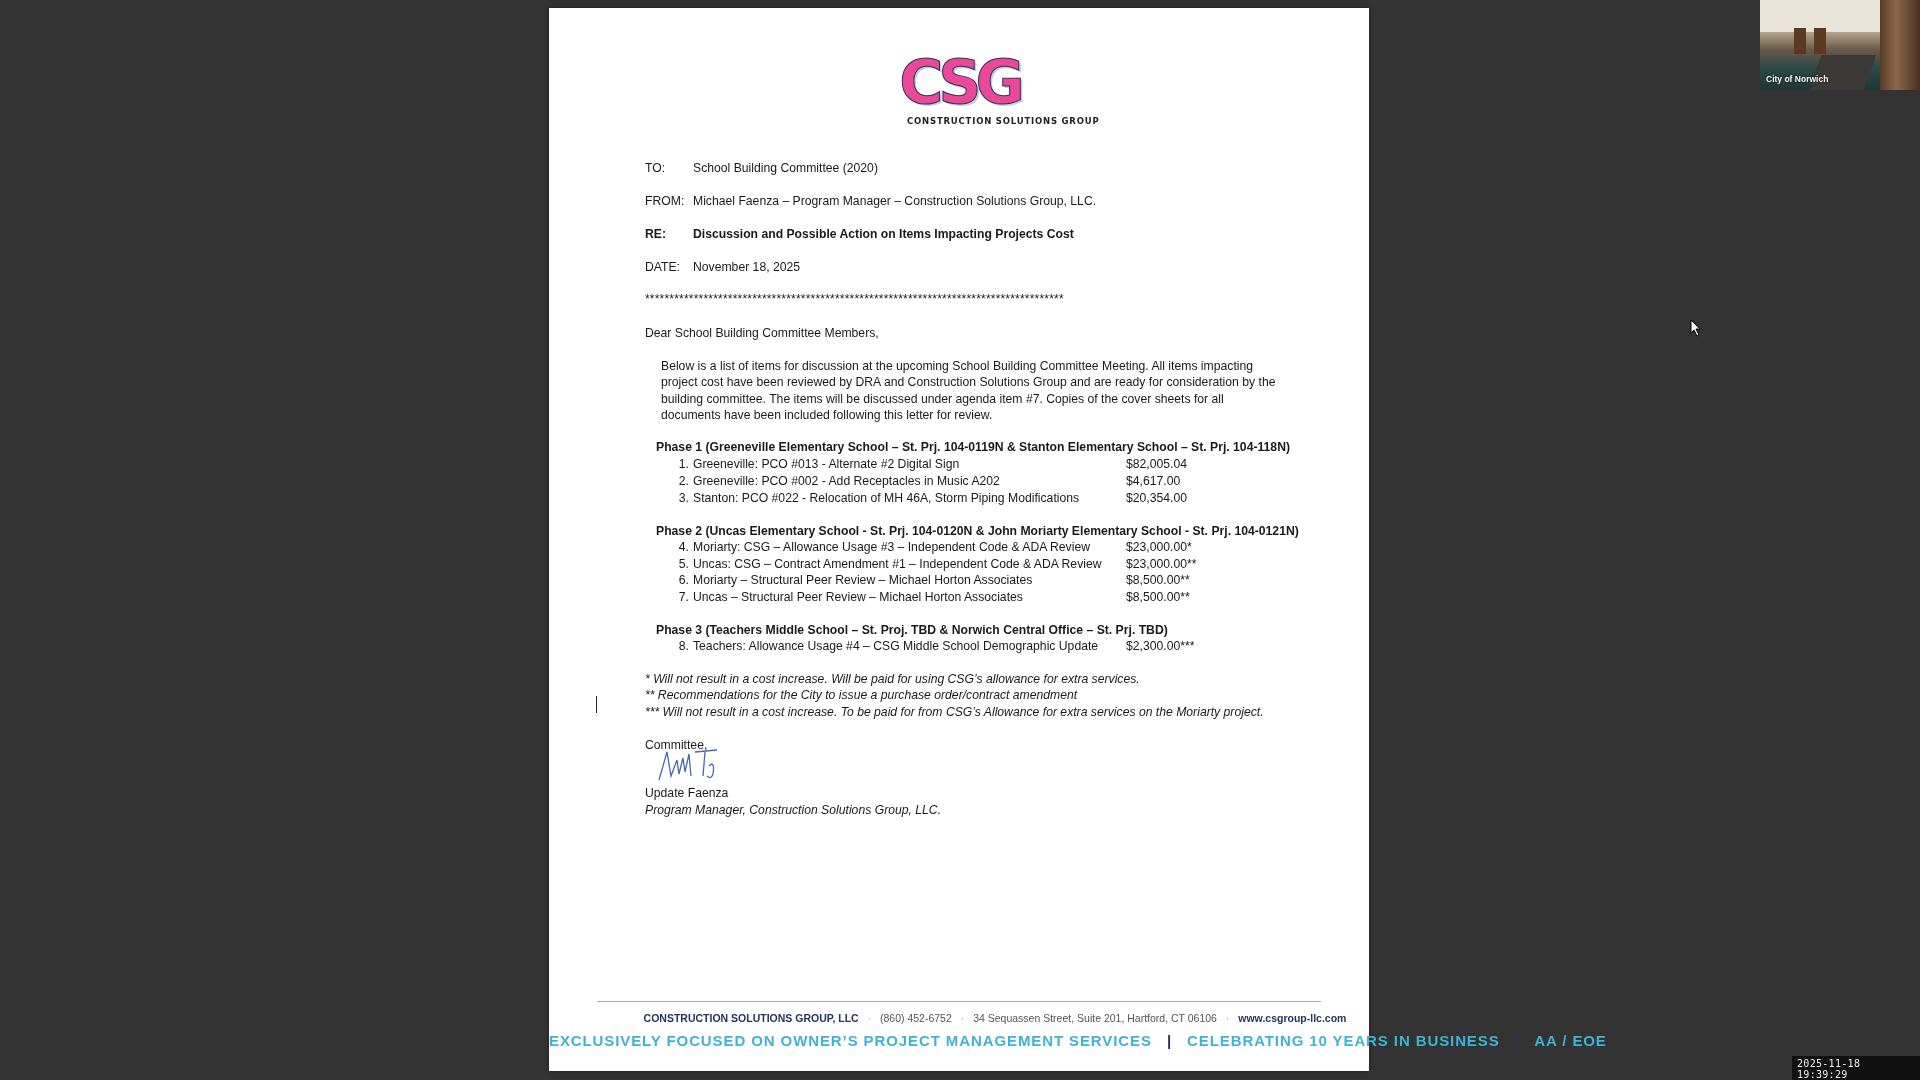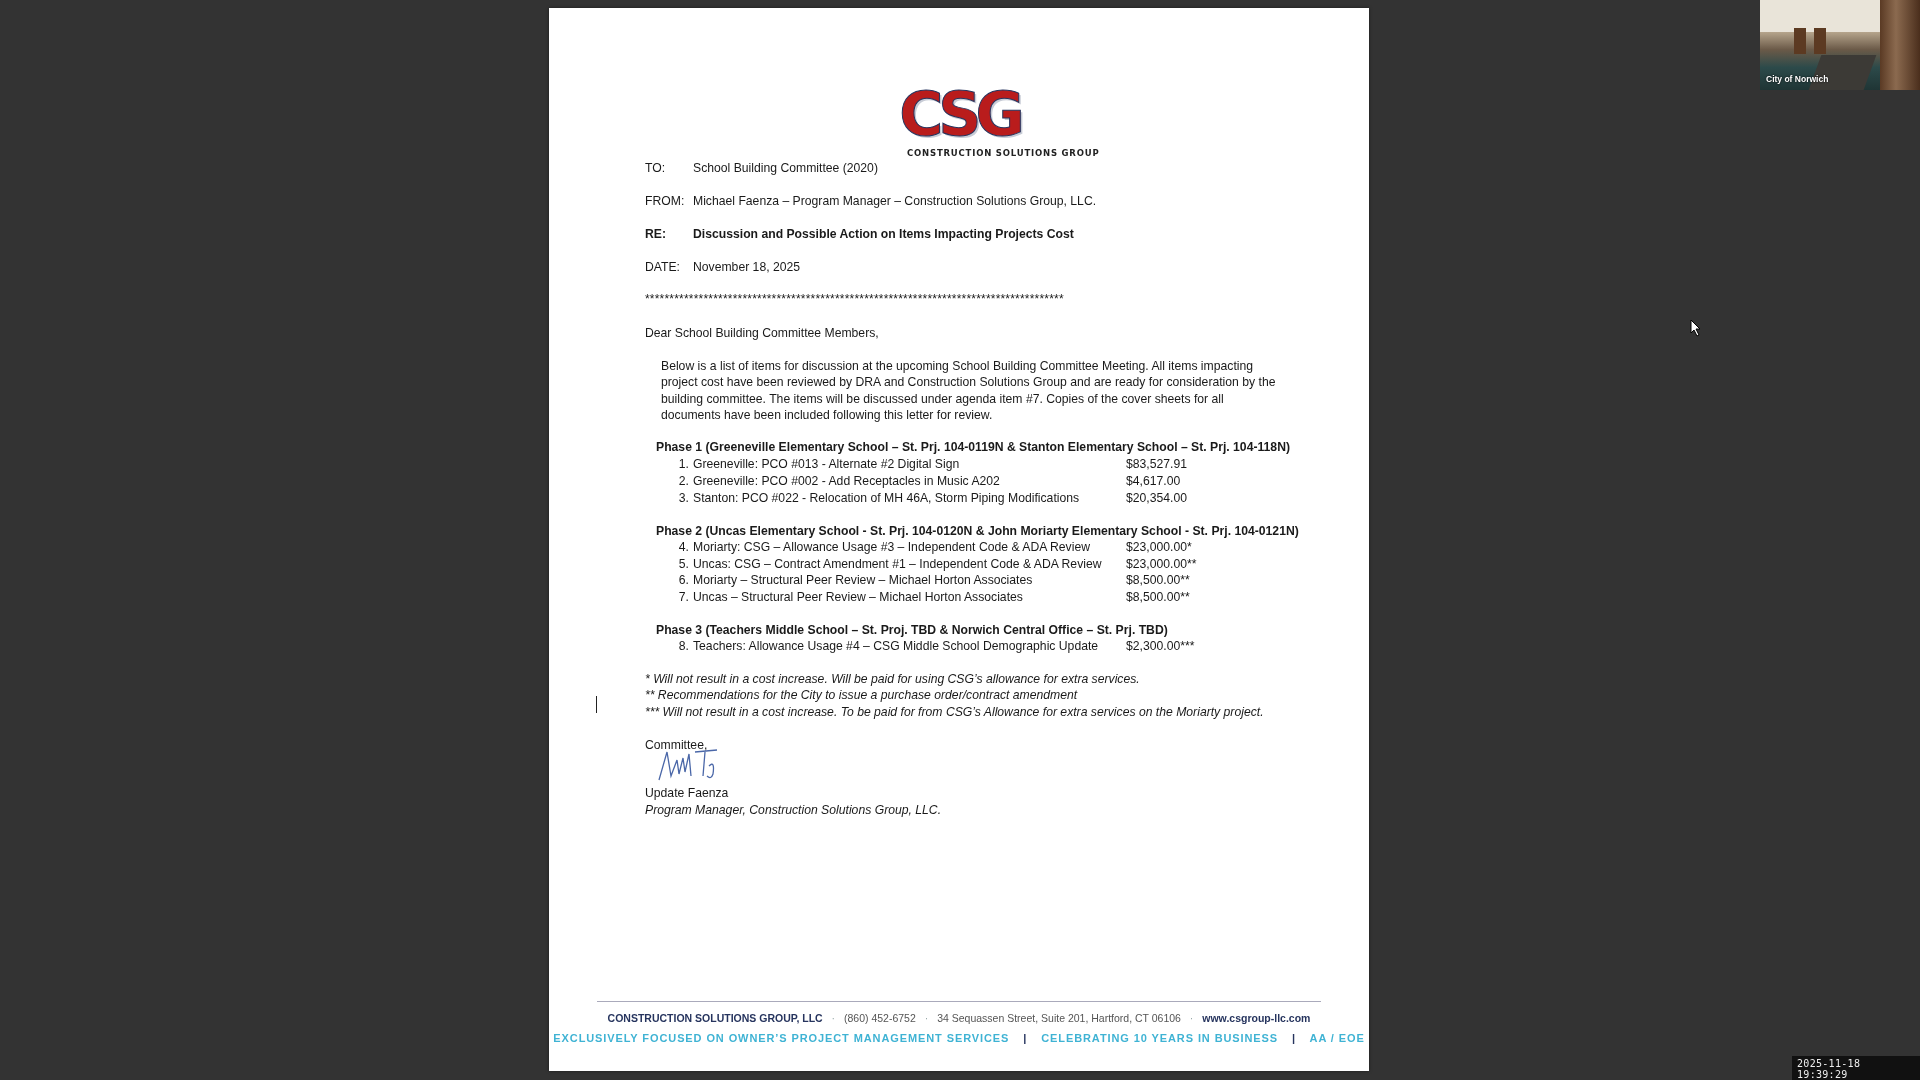--- a/index.html
+++ b/index.html
@@ -8,24 +8,23 @@
     background:#333333;
     font-family:"Liberation Sans", sans-serif;
   }
   .page {
     position:absolute; left:549px; top:8px; width:820px; height:1063px;
     background:#ffffff; box-shadow:0 0 3px rgba(0,0,0,.5);
   }
   .logo { position:absolute; left:326px; top:44px; width:168px; text-align:center; }
   .logo-mark {
     font-family:"DejaVu Sans", sans-serif; font-weight:bold; font-size:60px;
-    letter-spacing:-6px; color:#b91c1c; line-height:60px;
+    letter-spacing:-6px; color:#ec4899; line-height:60px;
     -webkit-text-stroke:1px #26345e;
     text-shadow:0 0 0 #fff, 2px 2px 0 #c8ccd6;
-    margin-top:32px;
   }
   .logo-sub {
     font-family:"DejaVu Sans", sans-serif; font-weight:bold; font-size:8.5px;
     letter-spacing:0.8px; color:#222; margin-top:4px; white-space:nowrap;margin-left:32px;
   }
   .doc { position:absolute; left:96px; top:0; width:640px; font-size:12.2px; color:#1a1a1a; }
   .row { position:absolute; left:0; white-space:nowrap; }
   .lbl { display:inline-block; width:48px; }
   .b { font-weight:bold; }
   .i { font-style:italic; }
@@ -33,25 +32,25 @@
   .para { position:absolute; left:16px; width:622px; line-height:16.4px; }
   .phase { position:absolute; left:0; font-weight:bold; white-space:nowrap;margin-left:11px; }
   .item { position:absolute; left:0; white-space:nowrap; }
   .item .num { position:absolute; left:24px; width:20px; text-align:right; }
   .item .desc { position:absolute; left:48px; }
   .item .amt { position:absolute; left:481px; }
   .note { position:absolute; left:0; white-space:nowrap; font-style:italic; }
   .caret { position:absolute; left:47px; top:688px; width:1px; height:17px; background:#222; }
   .sig { position:absolute; left:10px; top:738px; }
   .footer-line { position:absolute; left:48px; top:993px; width:724px; height:1px; background:#aab; }
-  .footer1 { position:absolute; left:0; top:1004px; width:820px; text-align:center; font-size:10.5px; color:#555; white-space:nowrap; }
+  .footer1 { position:absolute; left:0; top:1004px; width:820px; text-align:center; font-size:10.5px; color:#555; white-space:nowrap;padding-left:36px; }
   .footer1 .co { font-weight:bold; color:#26345e; }
   .footer1 .web { font-weight:bold; color:#26345e; }
   .footer1 .dot { color:#9aa; margin:0 6px; }
-  .footer2 { position:absolute; left:0; top:1024px; width:820px; text-align:center; font-size:11px; font-weight:bold; color:#3fb3d4; letter-spacing:0.9px; white-space:nowrap; }
+  .footer2 { position:absolute; left:0; top:1024px; width:820px; text-align:center; font-size:15px; font-weight:bold; color:#3fb3d4; letter-spacing:0.9px; white-space:nowrap; }
   .footer2 .sep { color:#26345e; margin:0 10px; }
   .video {
     position:absolute; left:1760px; top:0; width:168px; height:90px; overflow:hidden;
     background:linear-gradient(180deg,#cfc7b8 0%,#b8a78e 35%,#6b5a48 55%,#2c4a4a 75%,#1f3535 100%);
   }
   .video .wall { position:absolute; left:0; top:0; width:120px; height:32px; background:#e9e4d9; }
   .video .door1 { position:absolute; left:34px; top:28px; width:12px; height:26px; background:#5c3a22; }
   .video .door2 { position:absolute; left:54px; top:28px; width:12px; height:26px; background:#5c3a22; }
   .video .pillar { position:absolute; left:120px; top:0; width:40px; height:90px; background:linear-gradient(90deg,#5a3a24,#8b6a4f 40%,#4a2e1c); }
   .video .table { position:absolute; left:55px; top:55px; width:55px; height:35px; background:#3c3a36; transform:skewX(-20deg); }
@@ -86,21 +85,21 @@
     </div>
     <div class="row stars" style="top:284px">**************************************************************************************</div>
 
     <div class="row" style="top:318px">Dear School Building Committee Members,</div>
     <div class="para" style="top:350px">Below is a list of items for discussion at the upcoming School Building Committee Meeting.  All items impacting project cost have been reviewed by DRA and Construction Solutions Group and are ready for consideration by the building committee.  The items will be discussed under agenda item #7. Copies of the cover sheets for all documents have been included following this letter for review.</div>
 
     <div class="phase" style="top:432px">Phase 1 (Greeneville Elementary School – St. Prj. 104-0119N &amp; Stanton Elementary School – St. Prj. 104-118N)</div>
     <div class="item" style="top:449px">
       <span class="num">1.</span>
       <span class="desc">Greeneville: PCO #013 - Alternate #2 Digital Sign</span>
-      <span class="amt">$83,527.91</span>
+      <span class="amt">$82,005.04</span>
     </div>
     <div class="item" style="top:466px">
       <span class="num">2.</span>
       <span class="desc">Greeneville: PCO #002 - Add Receptacles in Music A202</span>
       <span class="amt">$4,617.00</span>
     </div>
     <div class="item" style="top:483px">
       <span class="num">3.</span>
       <span class="desc">Stanton: PCO #022 - Relocation of MH 46A, Storm Piping Modifications</span>
       <span class="amt">$20,354.00</span>

